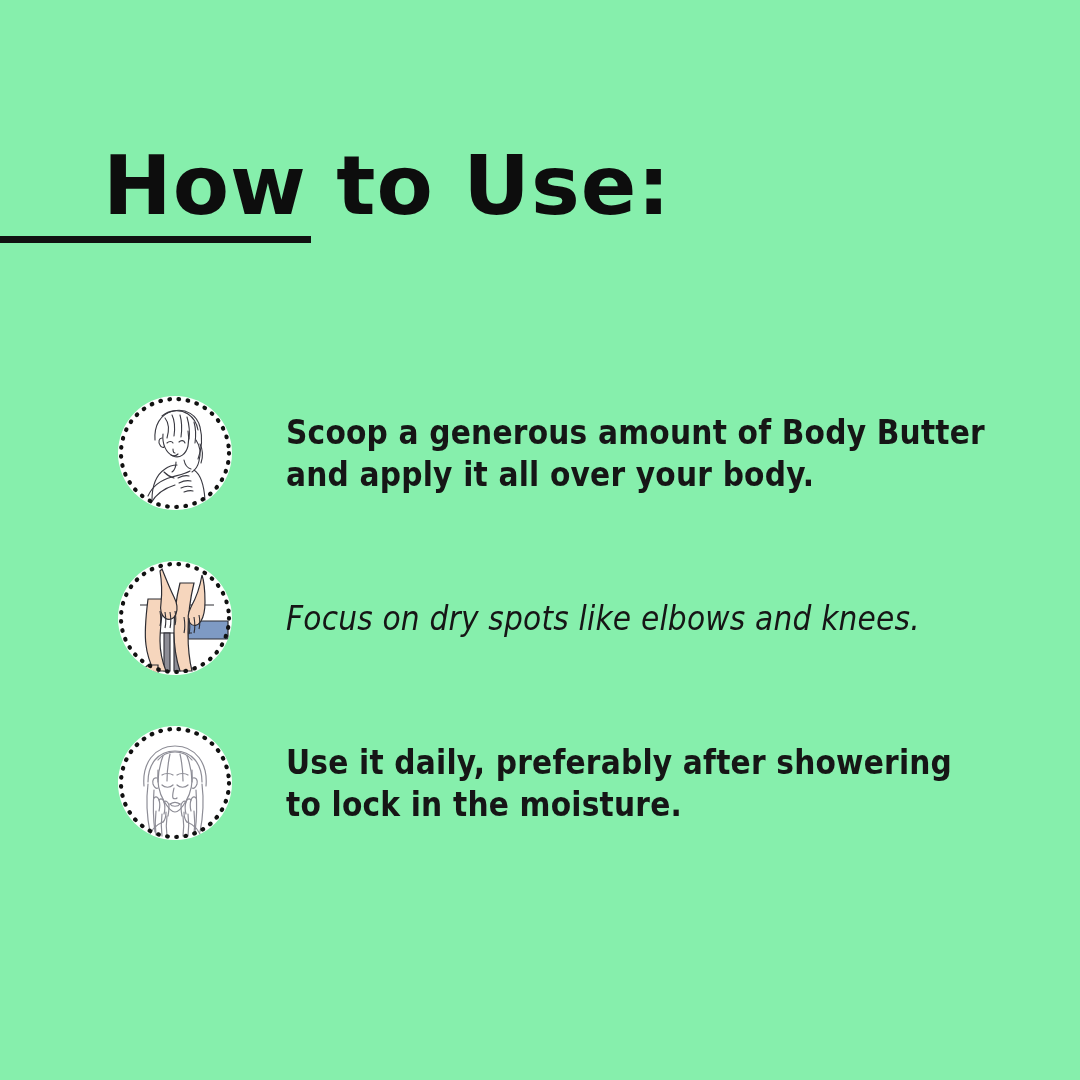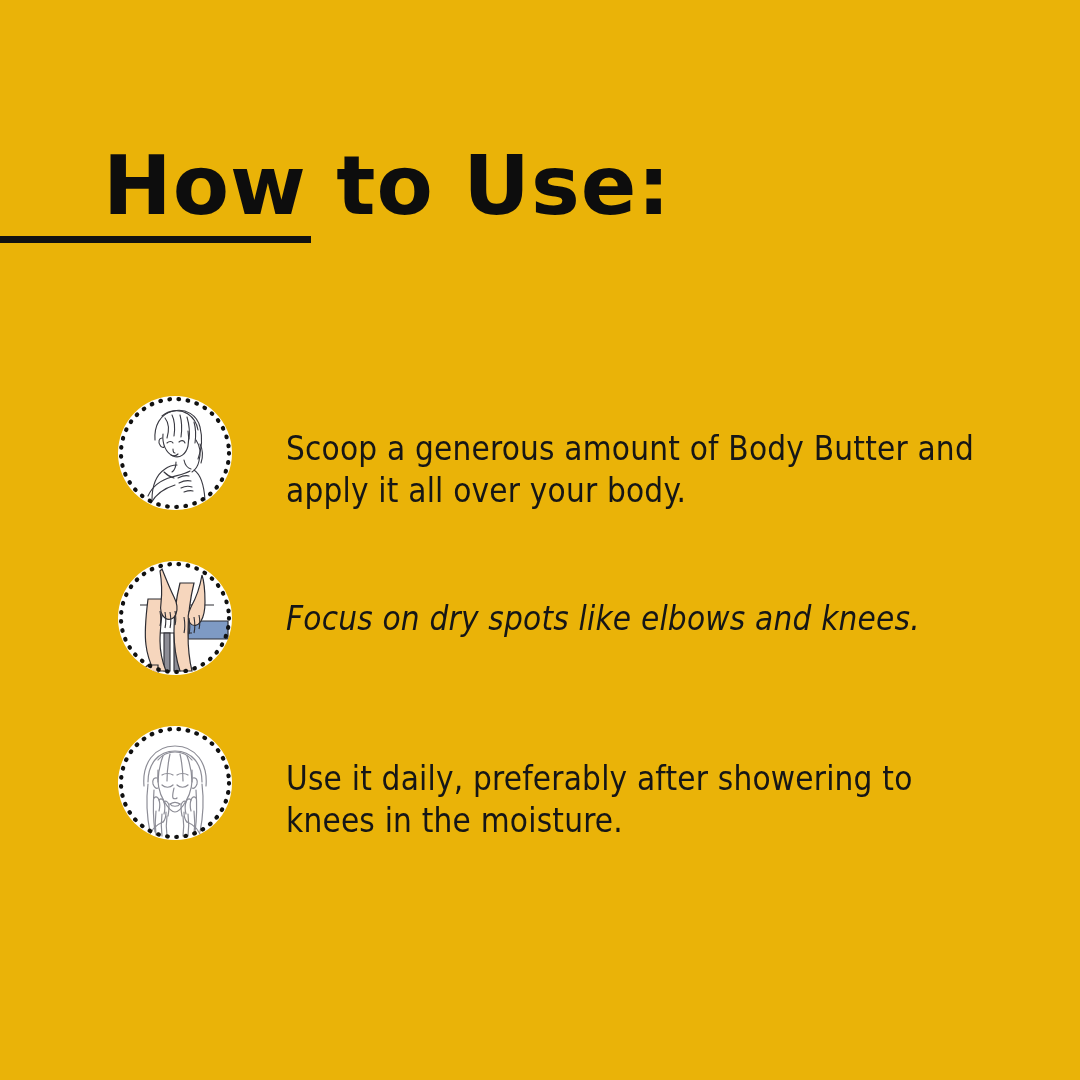--- a/index.html
+++ b/index.html
@@ -11,21 +11,21 @@
     height: 1080px;
     background: #fcd4e1;
     font-family: "Liberation Sans", sans-serif;
     overflow: hidden;
     position: relative;
   }
 
   .page {
     position: absolute;
     inset: 0;
-    background: #eab308;
+    background: #86efac;
   }
 
   
   .heading-block {
     position: absolute;
     left: 0;
     top: 140px;
     width: 1080px;
     height: 110px;
   }
@@ -92,21 +92,21 @@
     left: 286px;
     width: 700px;
     margin: 0;
     font-family: "DejaVu Sans Condensed", "Liberation Sans Narrow", "Liberation Sans", sans-serif;
     font-size: 33px;
     line-height: 42px;
     font-weight: 400;
     color: #161616;
     letter-spacing: 0.2px;
   }
-  .step-row.two-line .step-text { top: 48px; }
+  .step-row.two-line .step-text { top: 32px; font-weight: bold; }
   .step-row.one-line .step-text { top: 53px; font-style: italic; }
 </style>
 </head>
 <body>
 
 <div class="page">
 
   <div class="heading-block">
     <h1 class="heading-title">How to Use:</h1>
     <div class="heading-rule"></div>
@@ -264,17 +264,17 @@
             <path d="M68 76c-2-2-4 0-5 3 0 3 0 7 1 11"></path>
             <path d="M76 85c1 8 1 16 0 24"></path>
             <path d="M70 88c1 8 1 15 0 22"></path>
             <path d="M65 90c1 7 1 13 0 20"></path>
           </g>
         </svg>
         <svg class="dots" viewBox="0 0 114 114">
           <circle cx="57" cy="57" r="54" fill="none" stroke="#111111" stroke-width="4.2" stroke-linecap="round" stroke-dasharray="0.6 8.6"></circle>
         </svg>
       </div>
-      <p class="step-text">Use it daily, preferably after showering to knees in the moisture.</p>
+      <p class="step-text">Use it daily, preferably after showering to lock in the moisture.</p>
     </div>
 
   </div>
 </div>
 
 </body></html>

